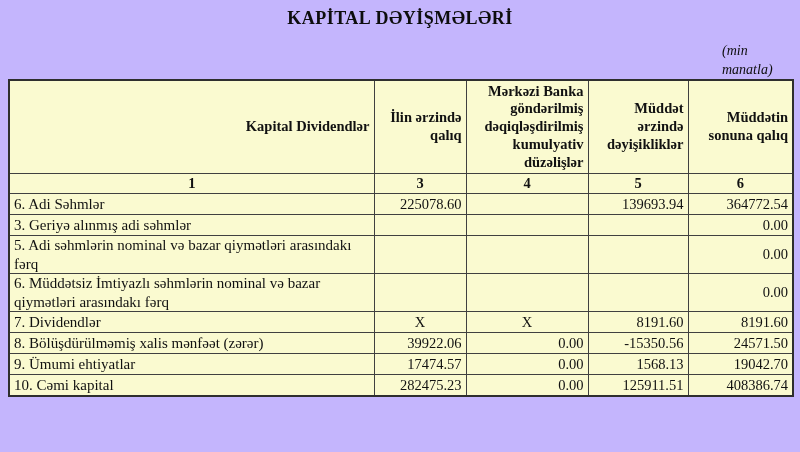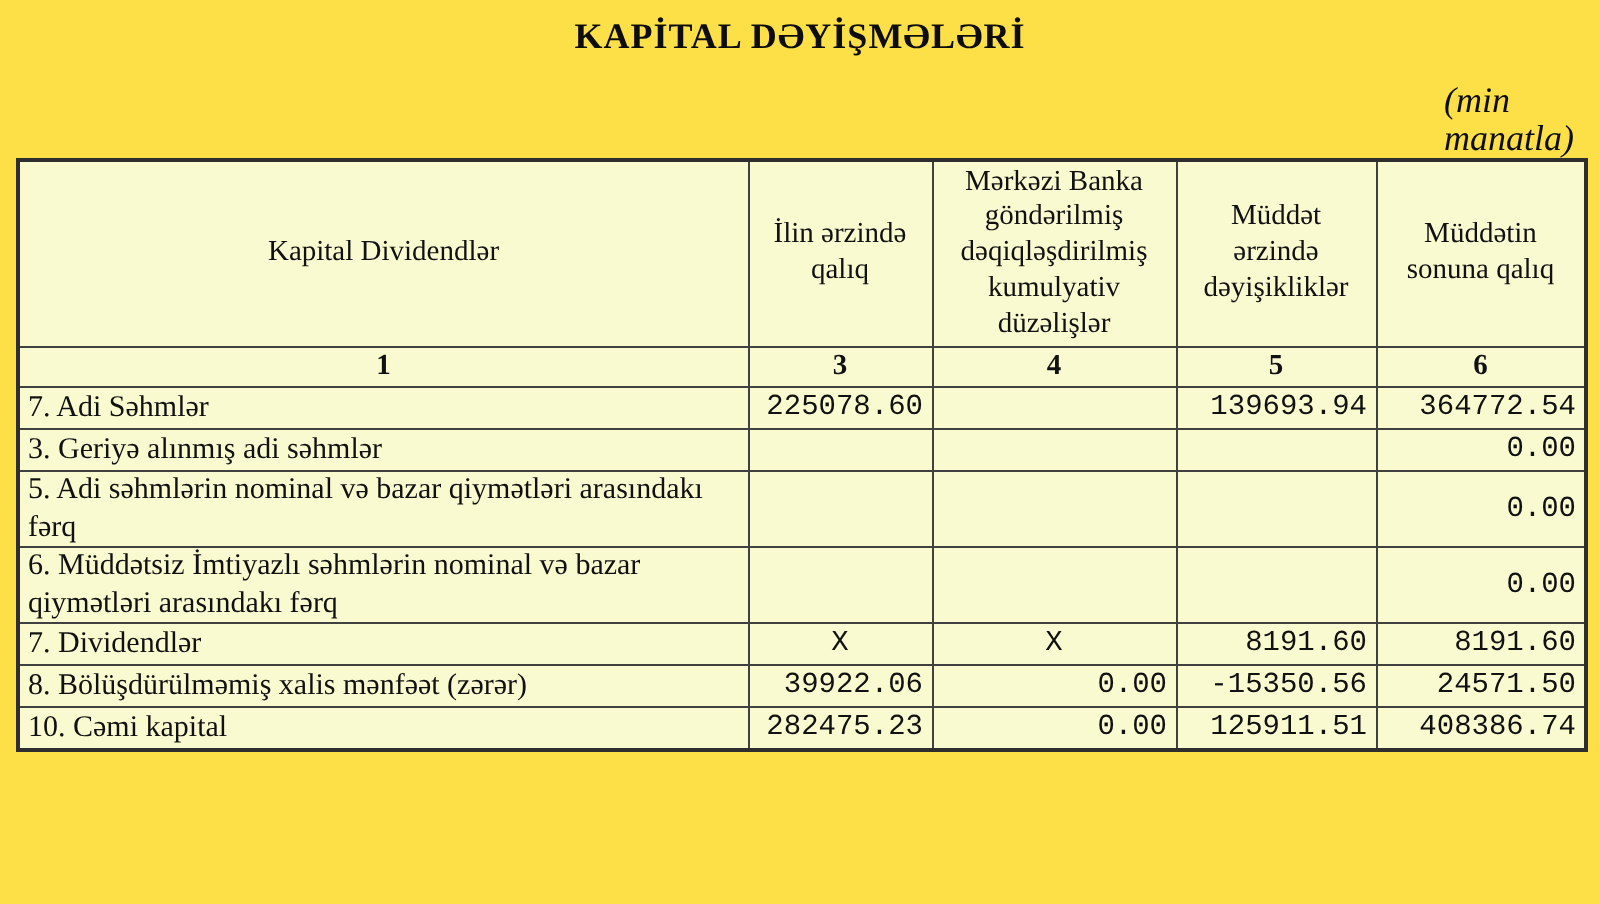--- a/index.html
+++ b/index.html
@@ -1,68 +1,68 @@
 <!DOCTYPE html>
 <html><head>
 <meta charset="utf-8">
 <style>
   html,body{margin:0;padding:0;background:#fff;}
   .page{
     position:relative;
     width:800px;height:452px;
-    background:#fde047;
+    background:#c4b5fd;
     font-family:"Liberation Serif","DejaVu Serif",serif;
     color:#111;
     overflow:hidden;
   }
   .title{
     position:absolute;top:8px;left:0;width:100%;
     text-align:center;
     font-size:18px;font-weight:bold;
     letter-spacing:0.5px;
     color:#0d0d0d;
   }
   .unit-note{
     position:absolute;top:41px;left:722px;
-    font-size:18px;font-style:italic;
+    font-size:14px;font-style:italic;
     line-height:19px;
     color:#0d0d0d;
     white-space:nowrap;
   }
   table.capital{
     position:absolute;left:8px;top:79px;
     width:784px;
     border-collapse:collapse;
     table-layout:fixed;
     font-size:15px;
   }
   table.capital td,table.capital th{
     border:1px solid #404040;
     background:#fafad0;
     padding:0 4px;
     overflow:hidden;
   }
   table.capital{border:2px solid #2e2e2e;}
   tr.hdr td{
     height:92px;
-    text-align:center;vertical-align:middle;
-    font-weight:normal;
+    text-align:right;vertical-align:middle;
+    font-weight:bold;
     font-size:14.5px;
     line-height:1.22;
   }
   tr.numrow td{
     height:19px;
     text-align:center;vertical-align:middle;
     font-weight:bold;
     font-size:14.5px;
   }
   tr.data td{height:20px;vertical-align:middle;}
   tr.data.tall td{height:37px;}
   td.lbl{text-align:left;padding-left:5px;line-height:1.23;}
-  td.val{text-align:right;padding-right:7px;font-size:14.5px;font-family:Liberation Mono, monospace;}
+  td.val{text-align:right;padding-right:7px;font-size:14.5px;}
   td.white{background:#ffffff;}
   td.xcell{text-align:center;padding-right:4px;}
 </style>
 </head>
 <body>
 
 <div class="page">
 
   <div class="title">KAPİTAL DƏYİŞMƏLƏRİ</div>
 
@@ -89,21 +89,21 @@
       </tr>
       <tr class="numrow">
         <td>1</td>
         <td>3</td>
         <td>4</td>
         <td>5</td>
         <td>6</td>
       </tr>
 
       <tr class="data">
-        <td class="lbl">7. Adi Səhmlər</td>
+        <td class="lbl">6. Adi Səhmlər</td>
         <td class="val white">225078.60</td>
         <td class="val white"></td>
         <td class="val white">139693.94</td>
         <td class="val">364772.54</td>
       </tr>
       <tr class="data">
         <td class="lbl">3. Geriyə alınmış adi səhmlər</td>
         <td class="val white"></td>
         <td class="val white"></td>
         <td class="val white"></td>
@@ -131,20 +131,27 @@
         <td class="val">8191.60</td>
       </tr>
       <tr class="data">
         <td class="lbl">8. Bölüşdürülməmiş xalis mənfəət (zərər)</td>
         <td class="val">39922.06</td>
         <td class="val">0.00</td>
         <td class="val">-15350.56</td>
         <td class="val">24571.50</td>
       </tr>
       <tr class="data">
+        <td class="lbl">9. Ümumi ehtiyatlar</td>
+        <td class="val">17474.57</td>
+        <td class="val">0.00</td>
+        <td class="val">1568.13</td>
+        <td class="val">19042.70</td>
+      </tr>
+      <tr class="data">
         <td class="lbl">10. Cəmi kapital</td>
         <td class="val">282475.23</td>
         <td class="val">0.00</td>
         <td class="val">125911.51</td>
         <td class="val">408386.74</td>
       </tr>
     </tbody>
   </table>
 </div>
 

